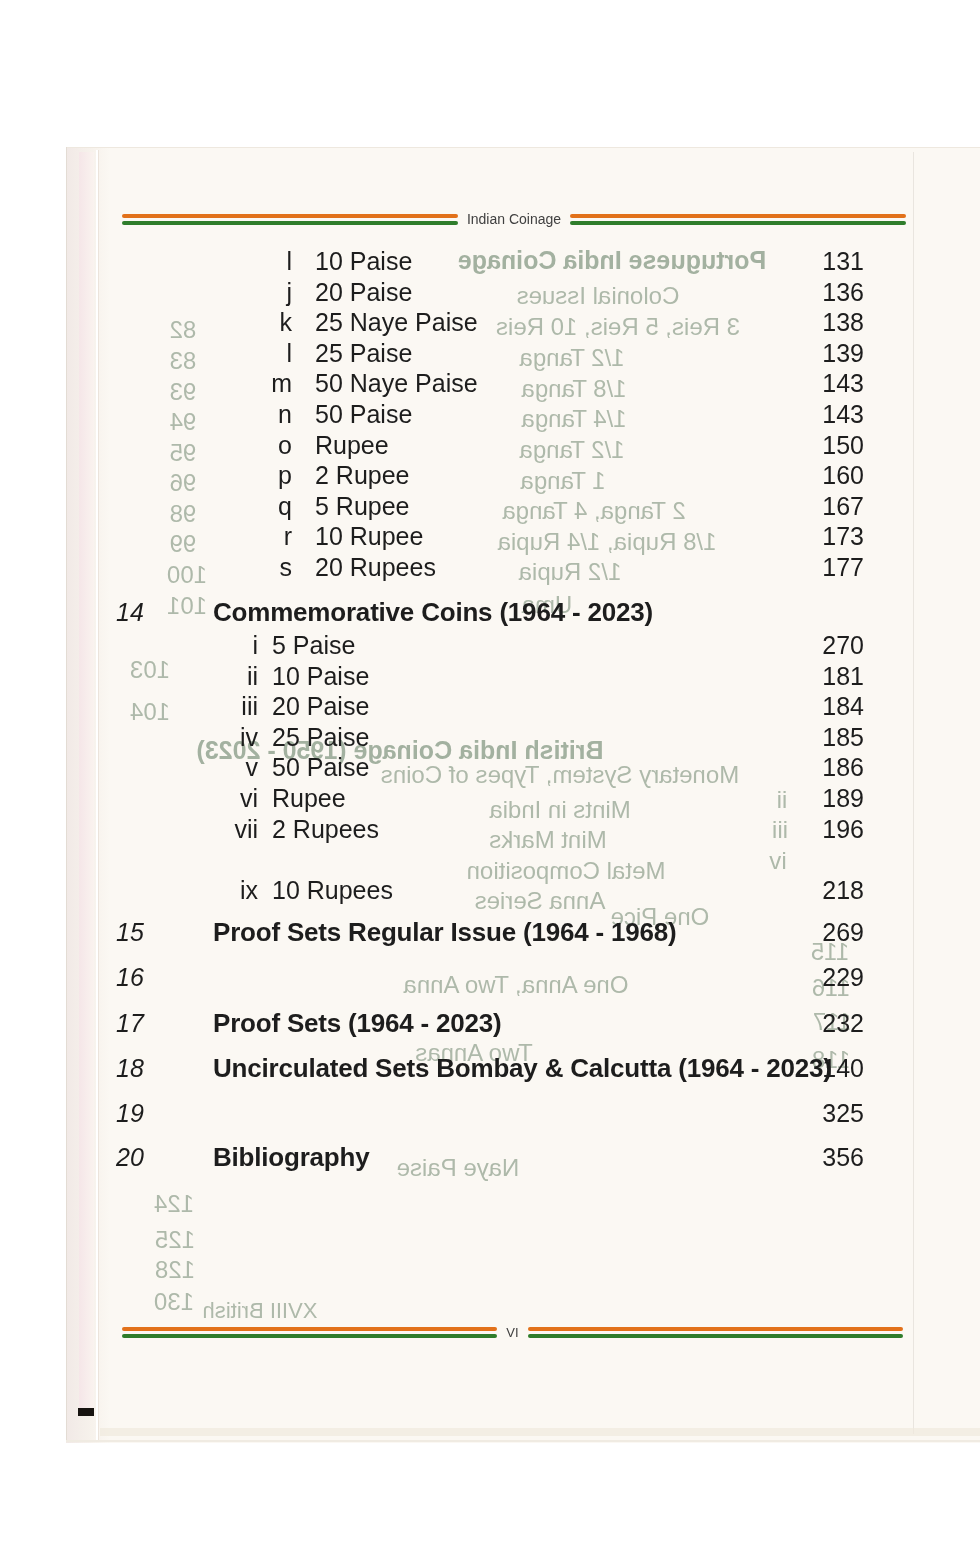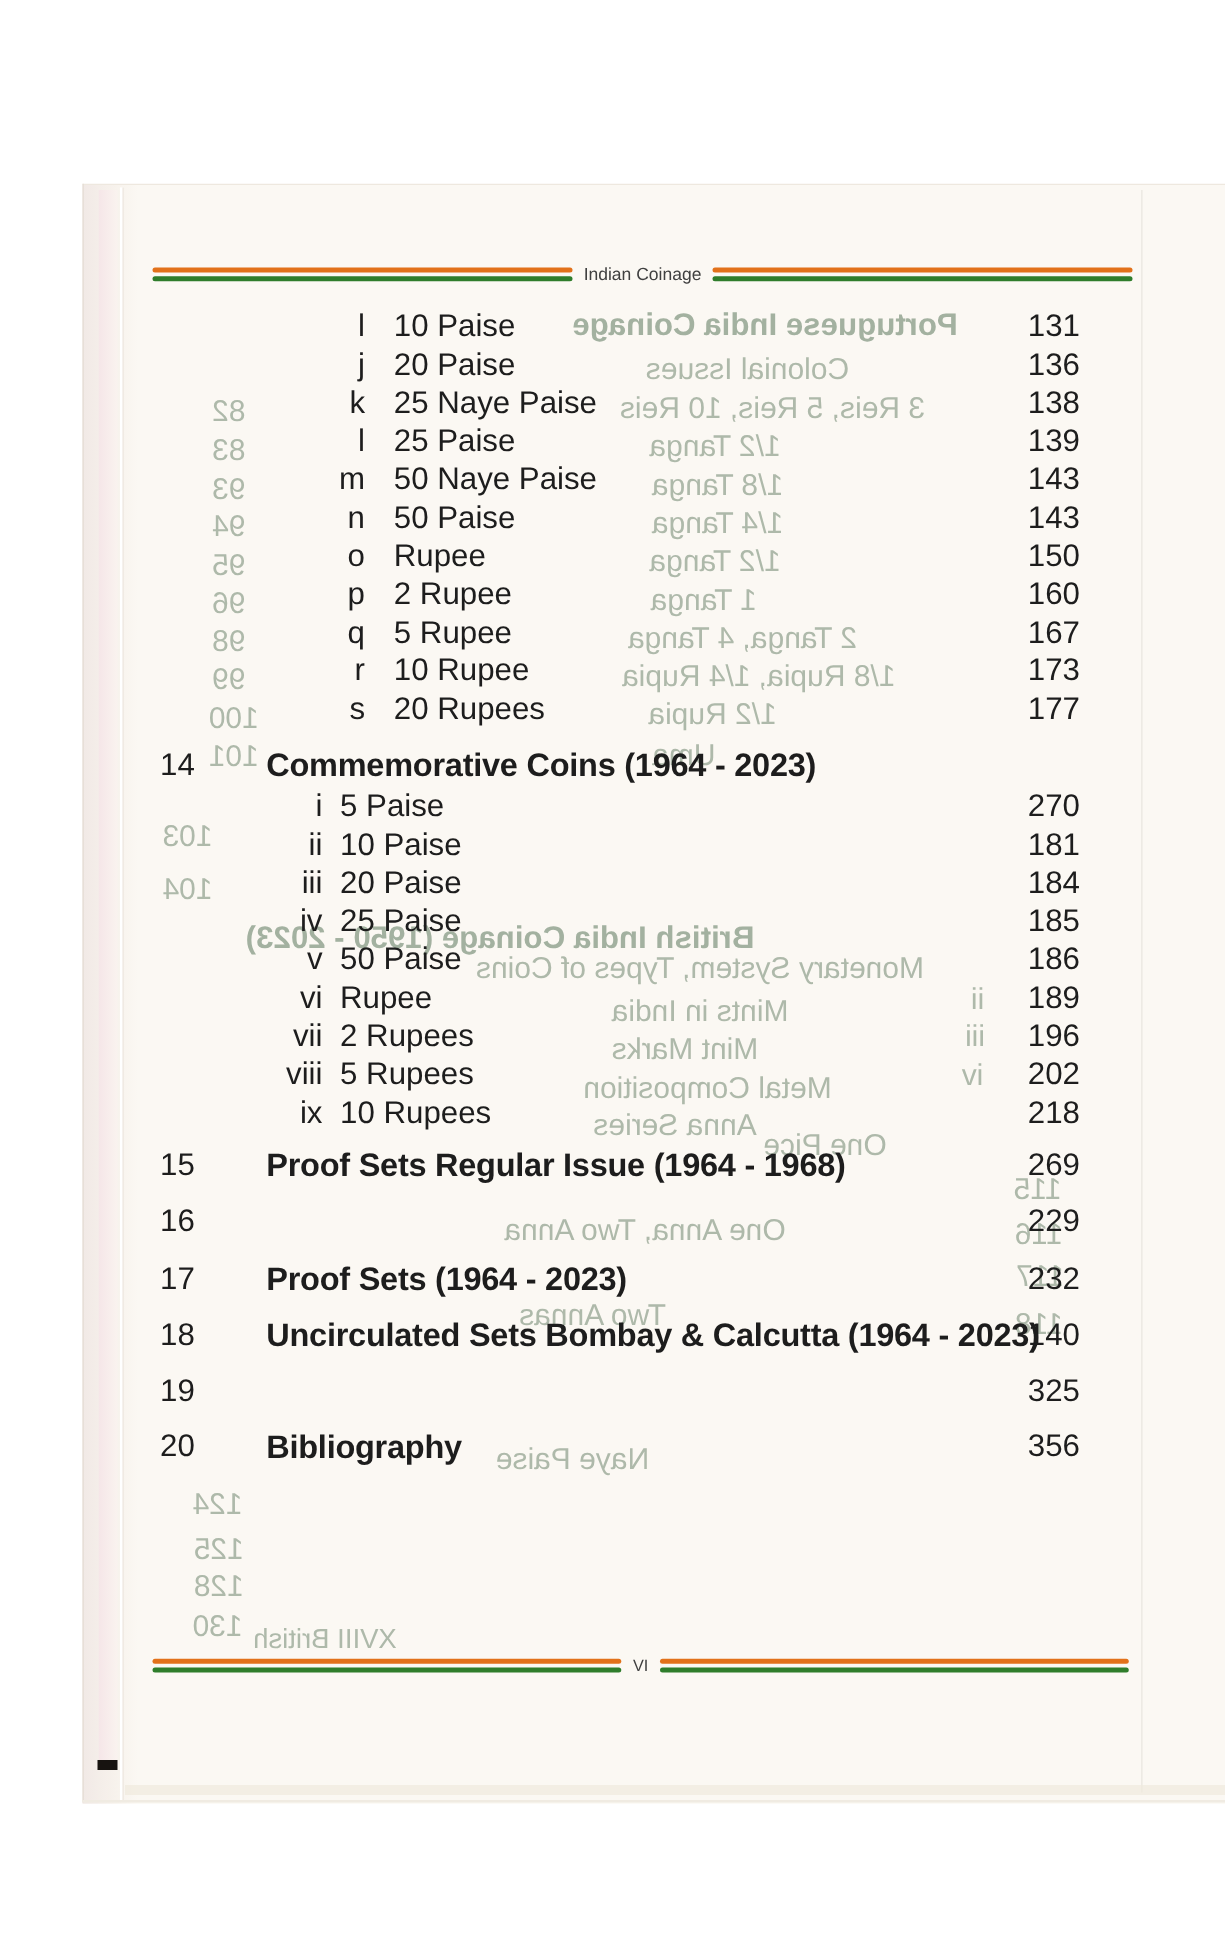--- a/index.html
+++ b/index.html
@@ -40,21 +40,21 @@
   .footer-rule .rule-label{font-size:13px;}
 
   
   #toc-layer{position:absolute;left:0;top:0;width:980px;height:1563px;}
   .toc-row{position:absolute;left:0;width:980px;height:31px;line-height:31px;font-size:25px;}
   .cell{position:absolute;white-space:nowrap;}
   .col-letter{left:246px;width:46px;text-align:right;}
   .col-roman{left:208px;width:50px;text-align:right;}
   .col-title{left:315px;}
   .col-title-sub{left:272px;}
-  .col-secnum{left:128px;width:60px;}
+  .col-secnum{left:116px;width:60px;font-style:italic;}
   .col-sectitle{left:213px;font-weight:700;font-size:26px;letter-spacing:-0.2px;}
   .col-page{left:764px;width:100px;text-align:right;}
 
   
   #ghost-layer{position:absolute;left:0;top:0;width:980px;height:1563px;pointer-events:none;}
   .ghost{
     position:absolute;transform:translateX(-50%) scaleX(-1);
     color:#aeb9aa;filter:blur(.4px);white-space:nowrap;line-height:1;
   }
   .ghost.b{font-weight:700;color:#a3b1a0;}
@@ -221,25 +221,20 @@
       <div class="toc-row" style="top: 783px;">
         <span class="cell col-roman">vi</span>
         <span class="cell col-title-sub">Rupee</span>
         <span class="cell col-page">189</span>
       </div>
       <div class="toc-row" style="top: 813.6px;">
         <span class="cell col-roman">vii</span>
         <span class="cell col-title-sub">2 Rupees</span>
         <span class="cell col-page">196</span>
       </div>
-      <div class="toc-row" style="top: 844.2px;">
-        <span class="cell col-roman">viii</span>
-        <span class="cell col-title-sub">5 Rupees</span>
-        <span class="cell col-page">202</span>
-      </div>
       <div class="toc-row" style="top: 874.8px;">
         <span class="cell col-roman">ix</span>
         <span class="cell col-title-sub">10 Rupees</span>
         <span class="cell col-page">218</span>
       </div>
       <div class="toc-row" style="top: 917px;">
         <span class="cell col-secnum">15</span>
         <span class="cell col-sectitle">Proof Sets Regular Issue (1964 - 1968)</span>
         <span class="cell col-page">269</span>
       </div>

